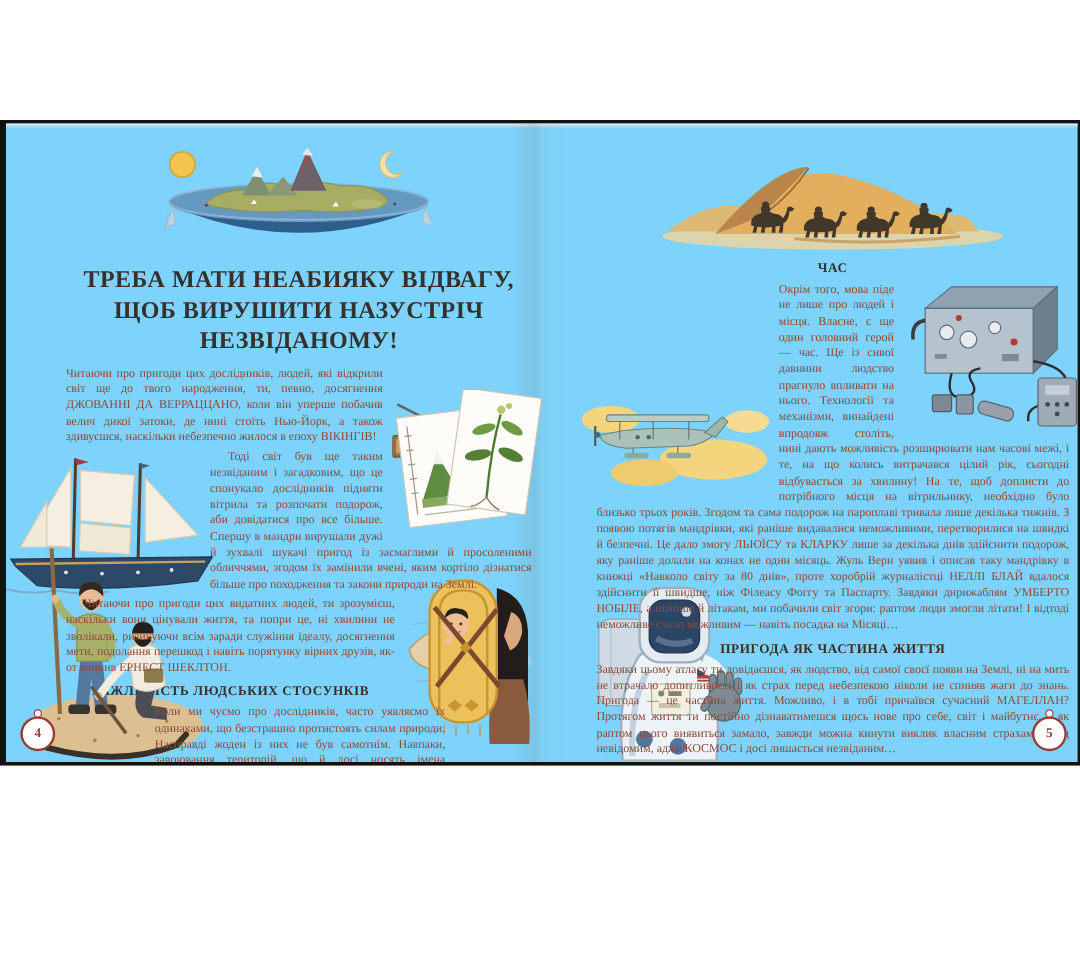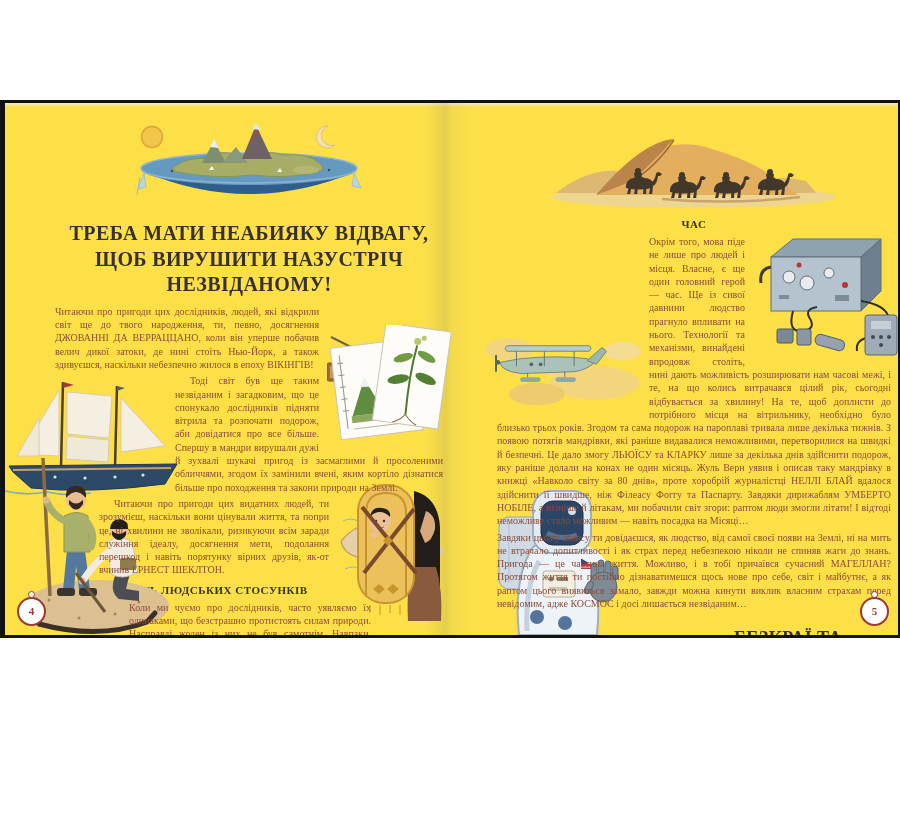--- a/index.html
+++ b/index.html
@@ -1,20 +1,20 @@
 <!DOCTYPE html>
 <html><head>
 <meta charset="utf-8">
 <style>
   html,body { margin:0; padding:0; background:#ffffff; }
   body { width:900px; height:817px; position:relative; font-family:"Liberation Serif", serif;
          -webkit-font-smoothing:antialiased; }
 
   .book { position:absolute; left:0; top:100px; width:900px; height:538px;
-          background:#fde047; box-sizing:border-box;
+          background:#7dd3fc; box-sizing:border-box;
           border-top:3px solid #121212; border-bottom:3px solid #121212;
           border-left:5px solid #121212; border-right:2px solid #121212; }
   .book::before { content:''; position:absolute; left:0; right:0; top:0; height:4px;
           background:linear-gradient(#e9e9e6, rgba(255,255,255,0)); pointer-events:none; }
 
   .gutter { position:absolute; left:420px; top:0; width:46px; height:100%;
           background:linear-gradient(to right, rgba(110,110,110,0) 0%, rgba(110,110,110,.16) 46%,
                      rgba(150,150,150,.09) 58%, rgba(110,110,110,0) 100%); pointer-events:none; }
 
   .page { position:absolute; top:0; height:100%; overflow:hidden; box-sizing:border-box; }
@@ -27,21 +27,21 @@
 
   .main-title { font-size:20px; font-weight:bold; color:#36312c; text-align:center;
                 line-height:1.28; letter-spacing:.4px; margin:8px 0 7px 0; }
   .sec-title  { font-size:11px; font-weight:bold; color:#36312c; text-align:center;
                 letter-spacing:.5px; margin:7px 0 5px 0; clear:none; }
   .closing    { font-size:18px; font-weight:bold; color:#36312c; text-align:center;
                 line-height:1.35; letter-spacing:.4px; margin:0; }
 
   .body { font-size:10px; line-height:1.33; color:#8d4b3a; text-align:justify;
           margin:0 0 3px 0; position:relative; z-index:2; }
-  .ind  { text-indent:15px;margin-left:44px; }
+  .ind  { text-indent:15px; }
 
   .fl { float:left; }  .fr { float:right; }
 
   .stamps-float { width:122px; height:116px; margin:26px -6px 4px 8px; position:relative; z-index:1; }
   .stamps-float svg { position:absolute; left:0; top:-6px; }
   .ship-float   { width:162px; height:110px; margin:2px 8px 2px -50px; position:relative; z-index:1; }
   .ship-float svg { position:absolute; left:0; top:0; }
   .map-float    { width:112px; height:84px; margin:2px -4px 2px 6px; position:relative; z-index:1; }
 
   .bottom-flow { position:relative; z-index:2; }
@@ -330,20 +330,21 @@
             <line x1="88" y1="50" x2="88" y2="56" stroke="#5c7268"></line>
           <circle cx="52" cy="42" r="2" fill="#51656d"></circle>
             <circle cx="62" cy="42" r="2" fill="#51656d"></circle>
           <line x1="14" y1="32" x2="14" y2="50" stroke="#4e5e58" stroke-width="2"></line>
           <circle cx="16" cy="40" r="2.5" fill="#51656d"></circle>
         </svg>
       </div>
       <p class="body">Окрім того, мова піде не лише про людей і місця. Власне, є ще один головний герой — час. Ще із сивої давнини людство прагнуло впливати на нього. Технології та механізми, винайдені впродовж століть, нині дають можливість розширювати нам часові межі, і те, на що колись витрачався цілий рік, сьогодні відбувається за хвилину! На те, щоб доплисти до потрібного місця на вітрильнику, необхідно було близько трьох років. Згодом та сама подорож на пароплаві тривала лише декілька тижнів. З появою потягів мандрівки, які раніше видавалися неможливими, перетворилися на швидкі й безпечні. Це дало змогу ЛЬЮЇСУ та КЛАРКУ лише за декілька днів здійснити подорож, яку раніше долали на конах не один місяць. Жуль Верн уявив і описав таку мандрівку в книжці «Навколо світу за 80 днів», проте хоробрій журналістці НЕЛЛІ БЛАЙ вдалося здійснити її швидше, ніж Філеасу Фоггу та Паспарту. Завдяки дирижаблям УМБЕРТО НОБІЛЕ, а пізніше й літакам, ми побачили світ згори: раптом люди змогли літати! І відтоді неможливе стало можливим — навіть посадка на Місяці…</p>
     </div>
 
+    <h2 class="sec-title">ПРИГОДА ЯК ЧАСТИНА ЖИТТЯ</h2>
     <p class="body">Завдяки цьому атласу ти довідаєшся, як людство, від самої своєї появи на Землі, ні на мить не втрачало допитливості і як страх перед небезпекою ніколи не спиняв жаги до знань. Пригода — це частина життя. Можливо, і в тобі причаївся сучасний МАГЕЛЛАН? Протягом життя ти постійно дізнаватимешся щось нове про себе, світ і майбутнє, а як раптом цього виявиться замало, завжди можна кинути виклик власним страхам перед невідомим, адже КОСМОС і досі лишається незвіданим…</p>
 
     <div class="closing-wrap">
       <h2 class="closing">БЕЗКРАЇ ТА НЕДОСЛІДЖЕНІ ПРОСТОРИ ЧЕКАЮТЬ!</h2>
     </div>
 
     <div class="art astro-art">
       <svg viewBox="0 0 145 152" width="145" height="152">
         <rect x="14" y="34" width="42" height="72" rx="10" fill="#cfdae4" stroke="#93a5b5"></rect>
         <line x1="24" y1="40" x2="24" y2="100" stroke="#aebfcc"></line>

